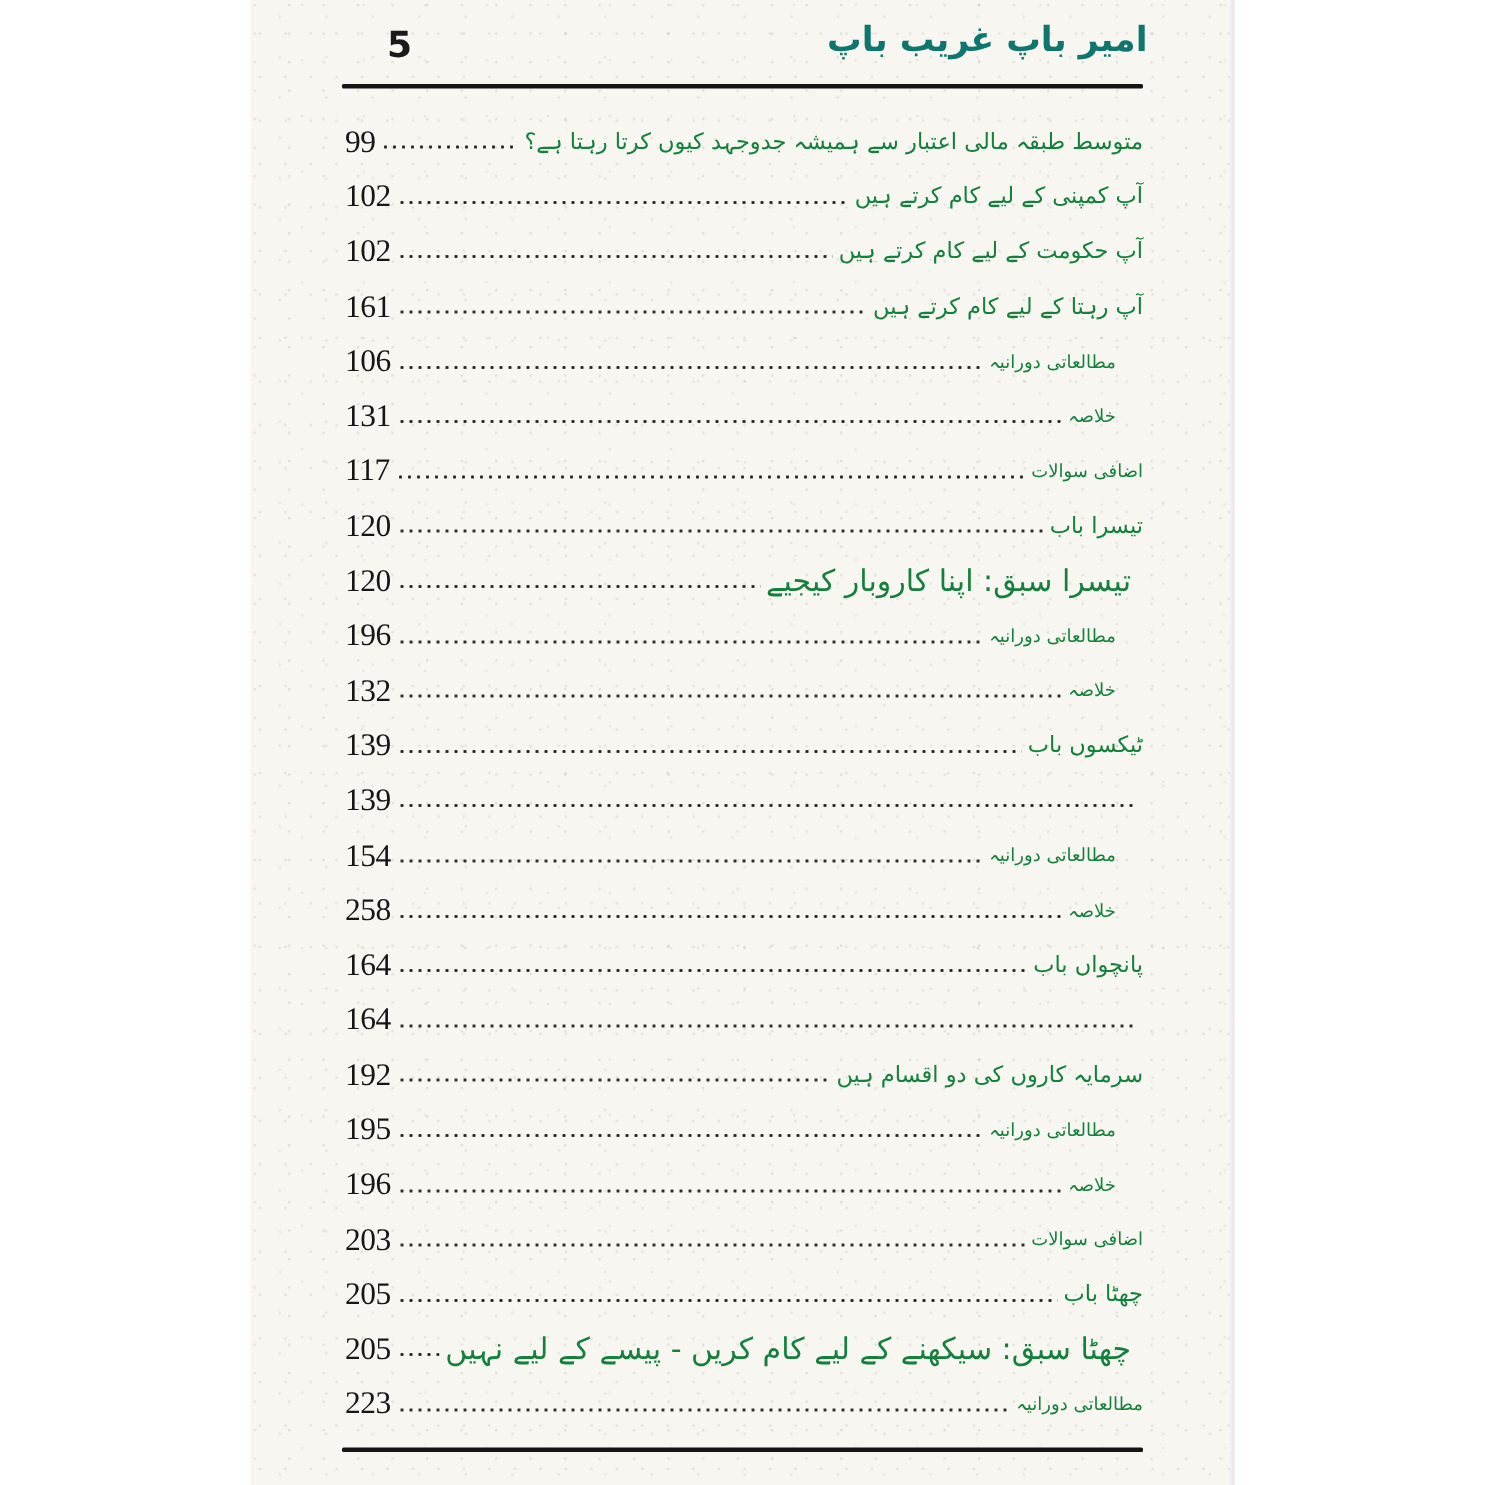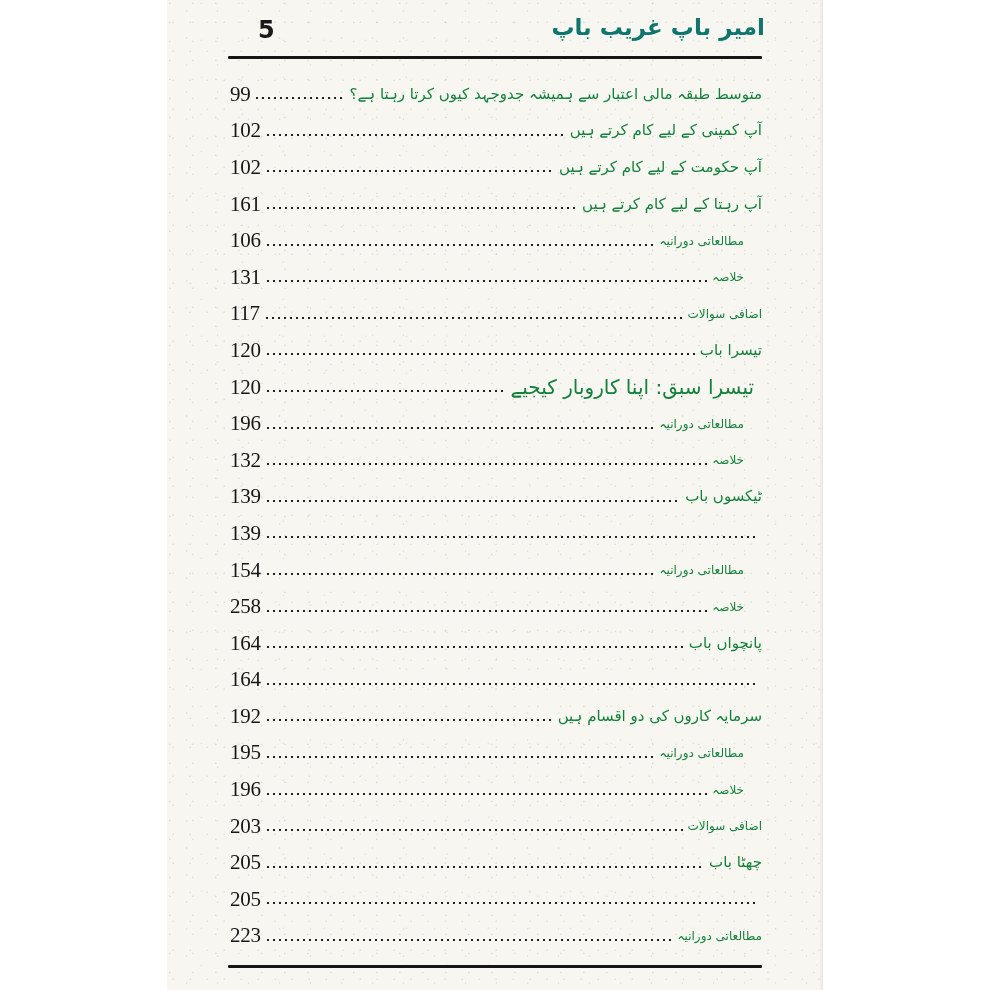--- a/index.html
+++ b/index.html
@@ -170,20 +170,21 @@
       <span class="toc-text">اضافی سوالات</span>
     </div>
   <div class="toc-row lvl-main">
       <span class="toc-page">205</span>
       <span class="toc-dots"></span>
       <span class="toc-text">چھٹا باب</span>
     </div>
   <div class="toc-row lvl-lesson indent-1">
       <span class="toc-page">205</span>
       <span class="toc-dots"></span>
+      <span class="toc-text">چھٹا سبق: سیکھنے کے لیے کام کریں - پیسے کے لیے نہیں</span>
     </div>
   <div class="toc-row lvl-sub">
       <span class="toc-page">223</span>
       <span class="toc-dots"></span>
       <span class="toc-text">مطالعاتی دورانیہ</span>
     </div>
 </div>
 
 <div class="rule bottom"></div>
 

